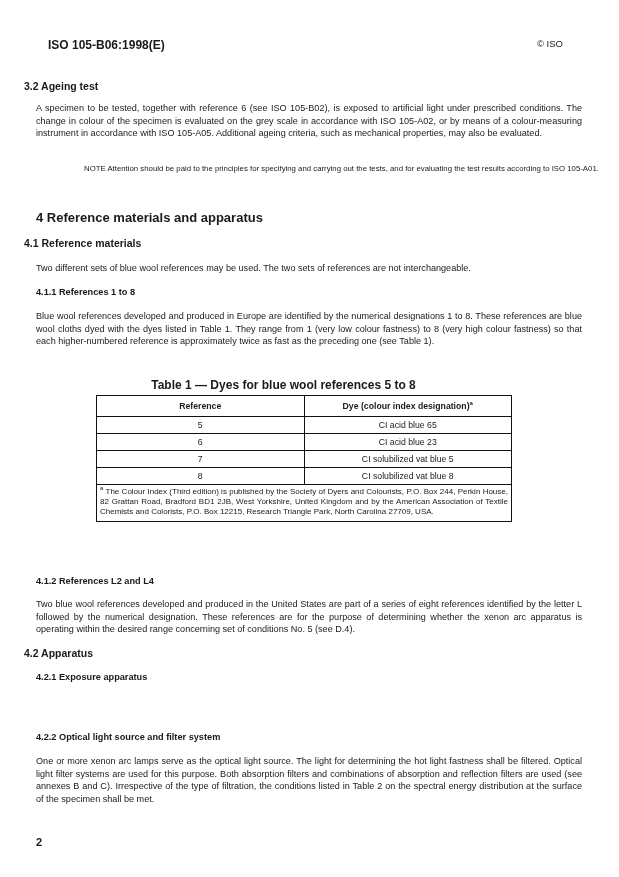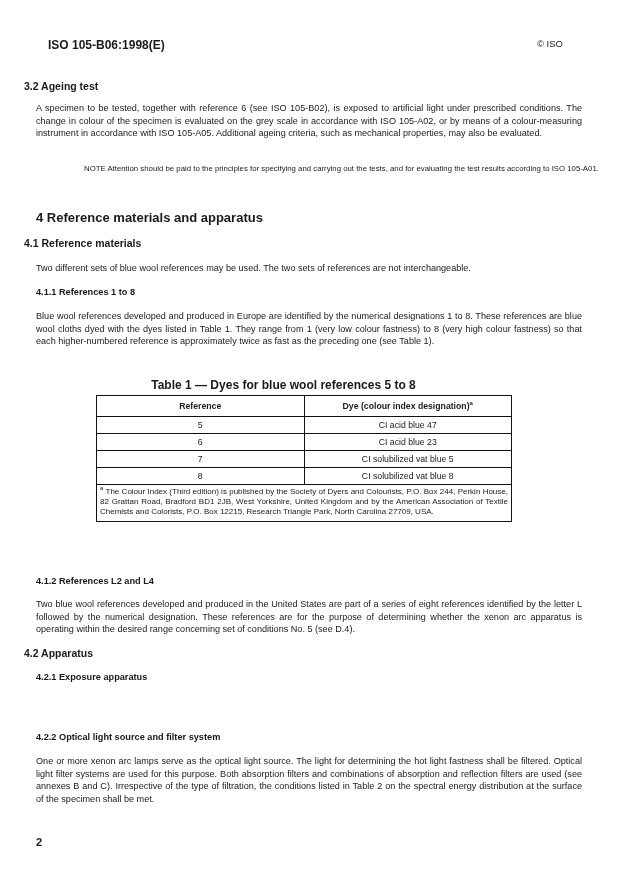--- a/index.html
+++ b/index.html
@@ -46,21 +46,21 @@
 
   <div class="abs tbl-title" style="top:378px">Table 1 — Dyes for blue wool references 5 to 8</div>
   <table class="t1">
     <tbody>
         <tr>
       <th style="width:50%"><span>Reference</span></th>
       <th><span>Dye (colour index designation)</span><sup>a</sup></th>
     </tr>
     <tr>
       <td class="c">5</td>
-      <td class="c">CI acid blue 47</td>
+      <td class="c">CI acid blue 65</td>
     </tr>
     <tr>
       <td class="c">6</td>
       <td class="c">CI acid blue 23</td>
     </tr>
     <tr>
       <td class="c">7</td>
       <td class="c">CI solubilized vat blue 5</td>
     </tr>
     <tr>

